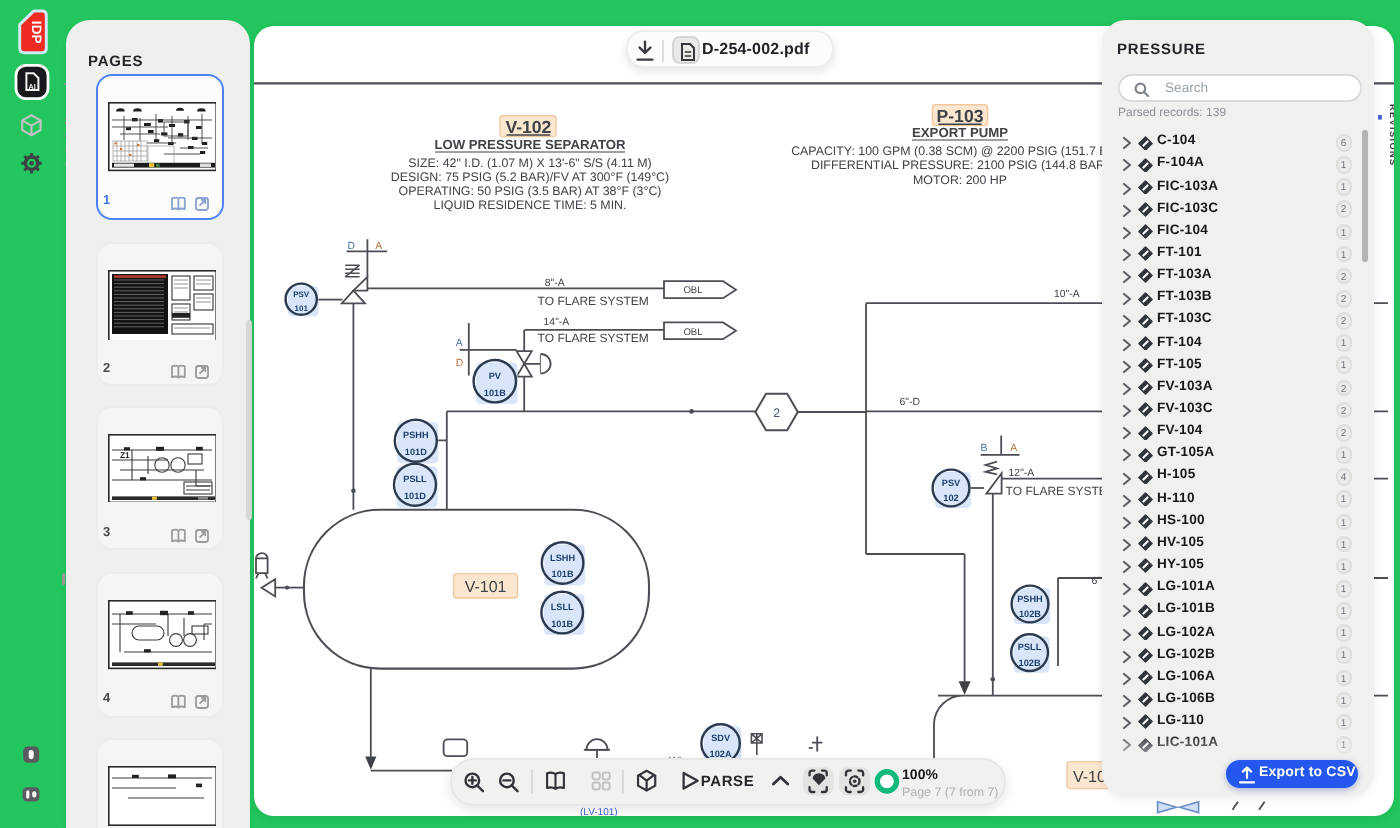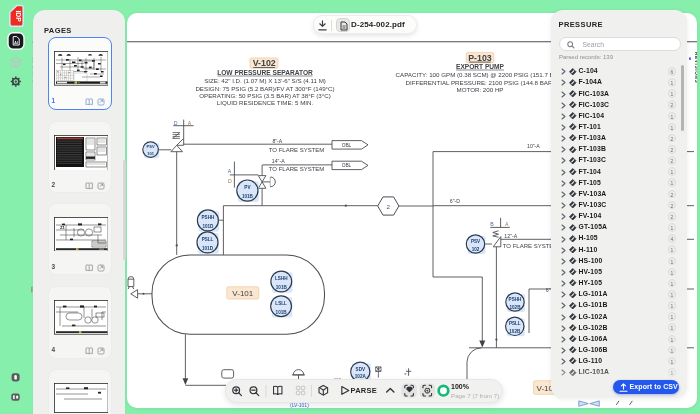--- a/index.html
+++ b/index.html
@@ -1,17 +1,17 @@
 <!DOCTYPE html>
 <html><head><meta charset="utf-8">
 <style>
 *{margin:0;padding:0;box-sizing:border-box}
 svg{display:block}
 html,body{width:700px;height:414px;overflow:hidden;background:#e5e5e3;font-family:"Liberation Sans",sans-serif}
-#stage{position:relative;width:700px;height:414px;background:#86efac}
+#stage{position:relative;width:700px;height:414px;background:#22c55e}
 .abs{position:absolute}
 #pages{position:absolute;left:33px;top:10px;width:92px;height:404px;background:#efefed;border-radius:12px 12px 0 0;box-shadow:0 1px 3px rgba(0,0,0,.05)}
 #pages .title{position:absolute;left:11px;top:16px;font-size:7.5px;font-weight:700;color:#232529;letter-spacing:.4px}
 .pcard{position:absolute;left:14.5px;width:64.5px;height:72.5px;background:#f5f5f3;border-radius:8px;border:1px solid #ececea}
 .pcard.sel{background:#fbfbfa;border:1.5px solid #4c83f6}
 .pthumb{position:absolute;left:5px;top:13px;width:54.5px}
 .pnum{position:absolute;left:3px;top:59px;font-size:6.5px;font-weight:700;color:#4a4a48}
 .pcard.sel .pnum{color:#3f74ee}
 .picons{position:absolute;right:5px;top:60px}
 #canvas{position:absolute;left:127px;top:13px;width:570px;height:395px;background:#fff;border-radius:10px;overflow:hidden;box-shadow:0 1px 4px rgba(0,0,0,.07)}

